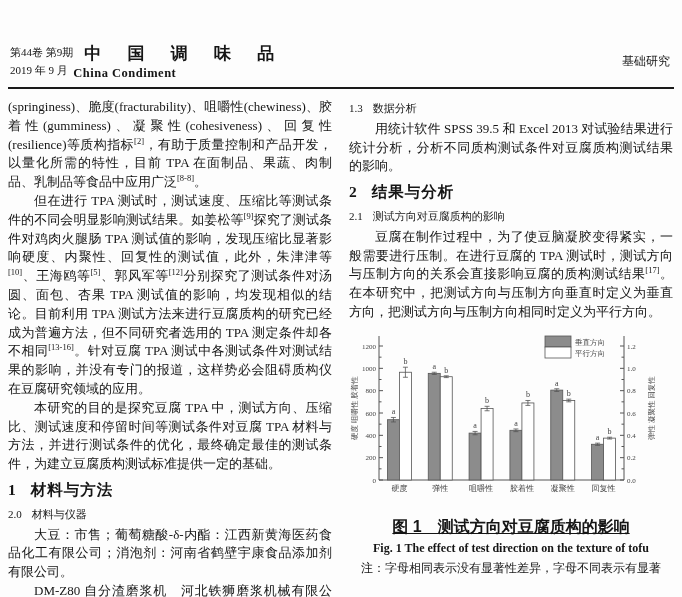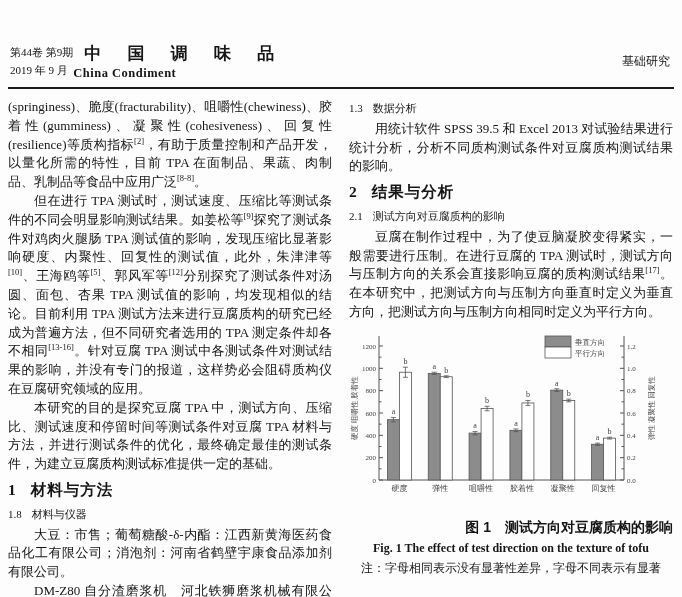--- a/index.html
+++ b/index.html
@@ -22,21 +22,21 @@
   p{margin:0;text-indent:2em;}
   p.cont{text-indent:0;}
   sup{font-size:8.5px;line-height:0;}
   h2.sec{font-size:15.5px;font-weight:700;margin:7px 0 5px;letter-spacing:1px;font-family:"Liberation Serif",serif;}
   h2.sec .num{margin-right:14px;}
   h3.sub{font-size:11px;font-weight:normal;margin:1px 0 2px;font-family:"Liberation Sans",sans-serif;letter-spacing:0;}
   h3.sub .num{margin-right:10px;font-family:"Liberation Serif",serif;}
   
   .figure{margin-top:8px;}
   .figure svg{display:block;}
-  .fig-cap-cn{text-align:right;font-size:14px;font-weight:bold;font-family:"Liberation Sans",sans-serif;margin-top:2px;}
+  .fig-cap-cn{text-align:center;font-size:16px;font-weight:bold;font-family:"Liberation Sans",sans-serif;margin-top:2px;text-decoration:underline;}
   .fig-cap-en{text-align:center;font-size:12px;font-weight:600;margin-top:2px;}
   .fig-note{font-size:12px;margin-top:2px;text-indent:1em;}
 </style>
 </head>
 <body>
 
 <div class="page">
 
   <div class="header">
     <div class="header-left">
@@ -51,21 +51,21 @@
   </div>
   <div class="rule"></div>
 
   <div class="cols">
 
     <div class="col">
       <p class="cont">(springiness)、脆度(fracturability)、咀嚼性(chewiness)、胶着性(gumminess)、凝聚性(cohesiveness)、回复性(resilience)等质构指标<sup>[2]</sup>，有助于质量控制和产品开发，以量化所需的特性，目前 TPA 在面制品、果蔬、肉制品、乳制品等食品中应用广泛<sup>[8-8]</sup>。</p>
       <p>但在进行 TPA 测试时，测试速度、压缩比等测试条件的不同会明显影响测试结果。如姜松等<sup>[9]</sup>探究了测试条件对鸡肉火腿肠 TPA 测试值的影响，发现压缩比显著影响硬度、内聚性、回复性的测试值，此外，朱津津等<sup>[10]</sup>、王海鸥等<sup>[5]</sup>、郭风军等<sup>[12]</sup>分别探究了测试条件对汤圆、面包、杏果 TPA 测试值的影响，均发现相似的结论。目前利用 TPA 测试方法来进行豆腐质构的研究已经成为普遍方法，但不同研究者选用的 TPA 测定条件却各不相同<sup>[13-16]</sup>。针对豆腐 TPA 测试中各测试条件对测试结果的影响，并没有专门的报道，这样势必会阻碍质构仪在豆腐研究领域的应用。</p>
       <p>本研究的目的是探究豆腐 TPA 中，测试方向、压缩比、测试速度和停留时间等测试条件对豆腐 TPA 材料与方法，并进行测试条件的优化，最终确定最佳的测试条件，为建立豆腐质构测试标准提供一定的基础。</p>
       <h2 class="sec"><span class="num">1</span><span>材料与方法</span></h2>
-      <h3 class="sub"><span class="num">1.8</span><span>材料与仪器</span></h3>
+      <h3 class="sub"><span class="num">2.0</span><span>材料与仪器</span></h3>
       <p>大豆：市售；葡萄糖酸-δ-内酯：江西新黄海医药食品化工有限公司；消泡剂：河南省鹤壁宇康食品添加剂有限公司。</p>
       <p>DM-Z80 自分渣磨浆机　河北铁狮磨浆机械有限公司；电子万用炉　北京市永光明医疗仪器有限公司；Universal TA 质构仪　上海腾拔仪器科技有限公司。</p>
     </div>
 
     <div class="col">
       <h3 class="sub"><span class="num">1.3</span><span>数据分析</span></h3>
       <p>用统计软件 SPSS 39.5 和 Excel 2013 对试验结果进行统计分析，分析不同质构测试条件对豆腐质构测试结果的影响。</p>
       <h2 class="sec"><span class="num">2</span><span>结果与分析</span></h2>
       <h3 class="sub"><span class="num">2.1</span><span>测试方向对豆腐质构的影响</span></h3>
       <p>豆腐在制作过程中，为了使豆脑凝胶变得紧实，一般需要进行压制。在进行豆腐的 TPA 测试时，测试方向与压制方向的关系会直接影响豆腐的质构测试结果<sup>[17]</sup>。在本研究中，把测试方向与压制方向垂直时定义为垂直方向，把测试方向与压制方向相同时定义为平行方向。</p>

